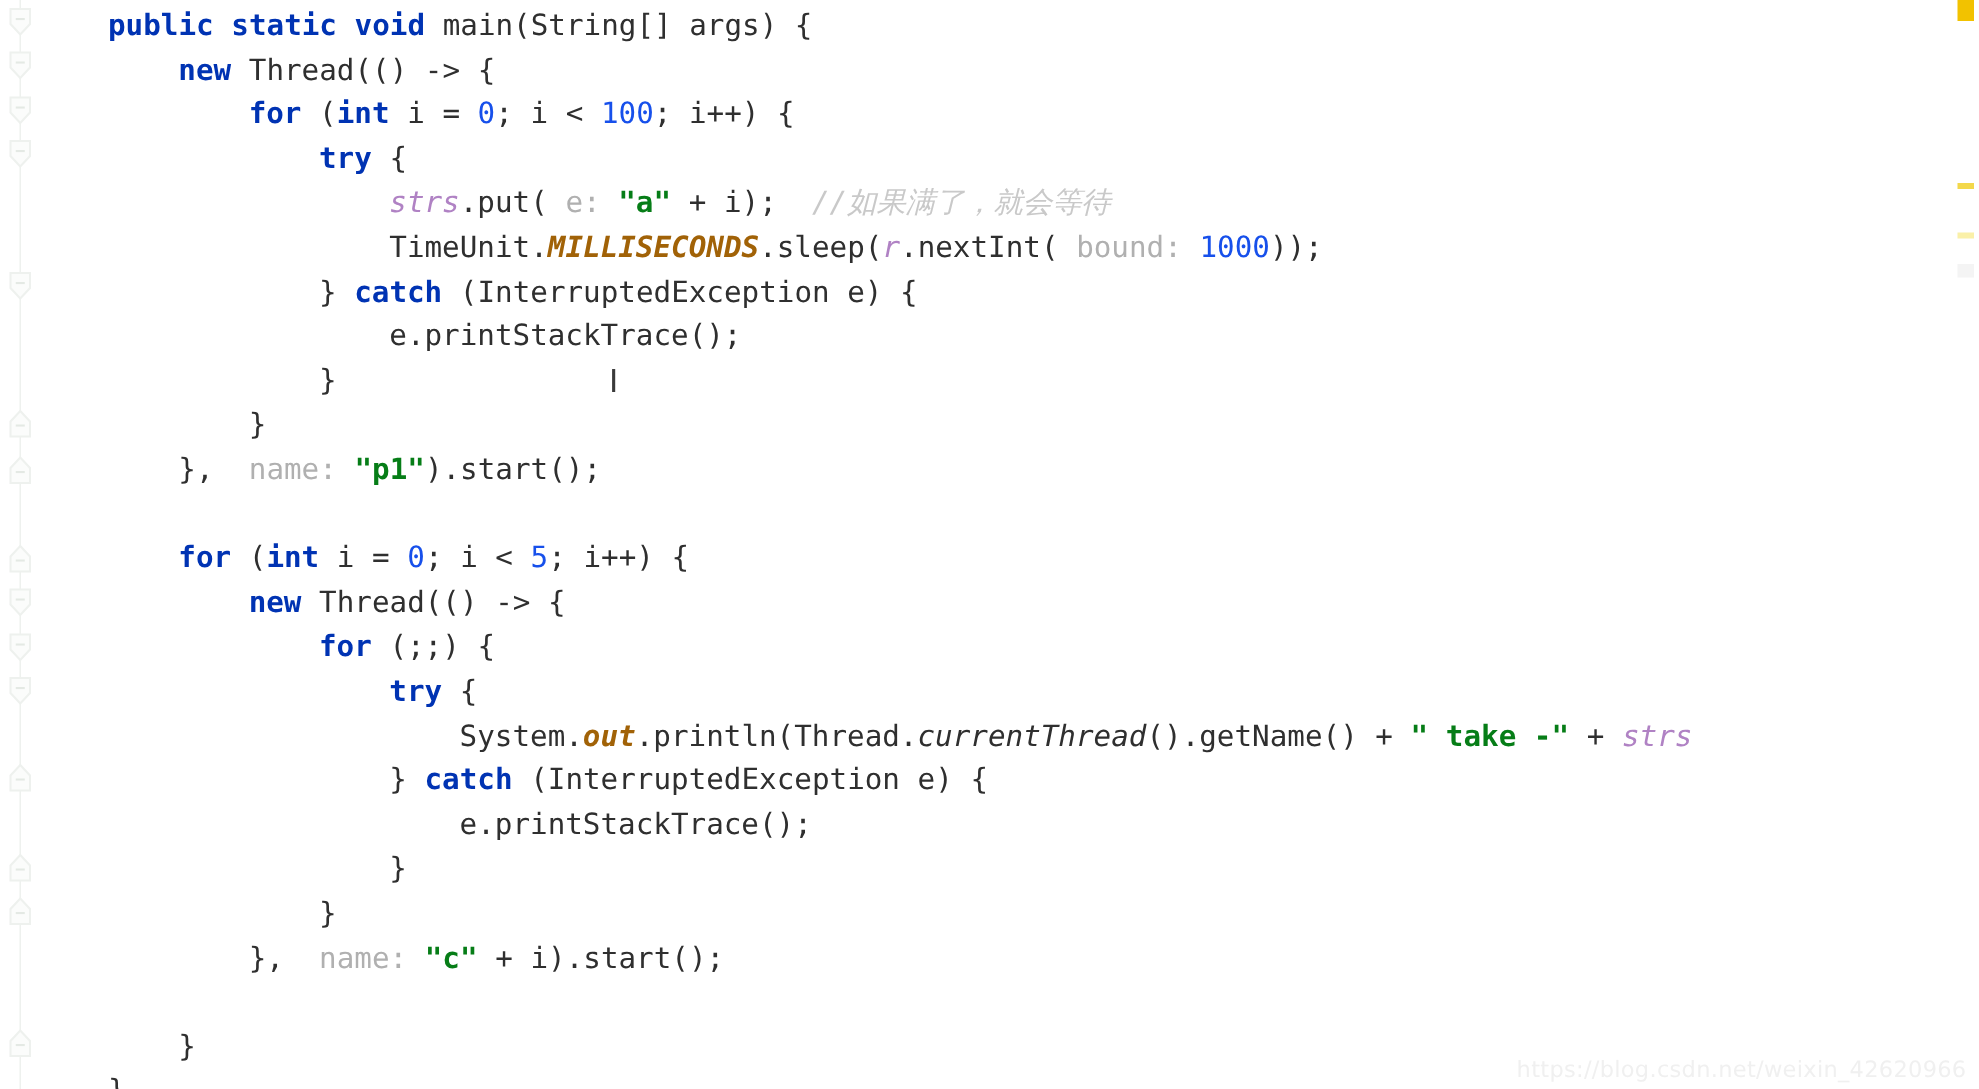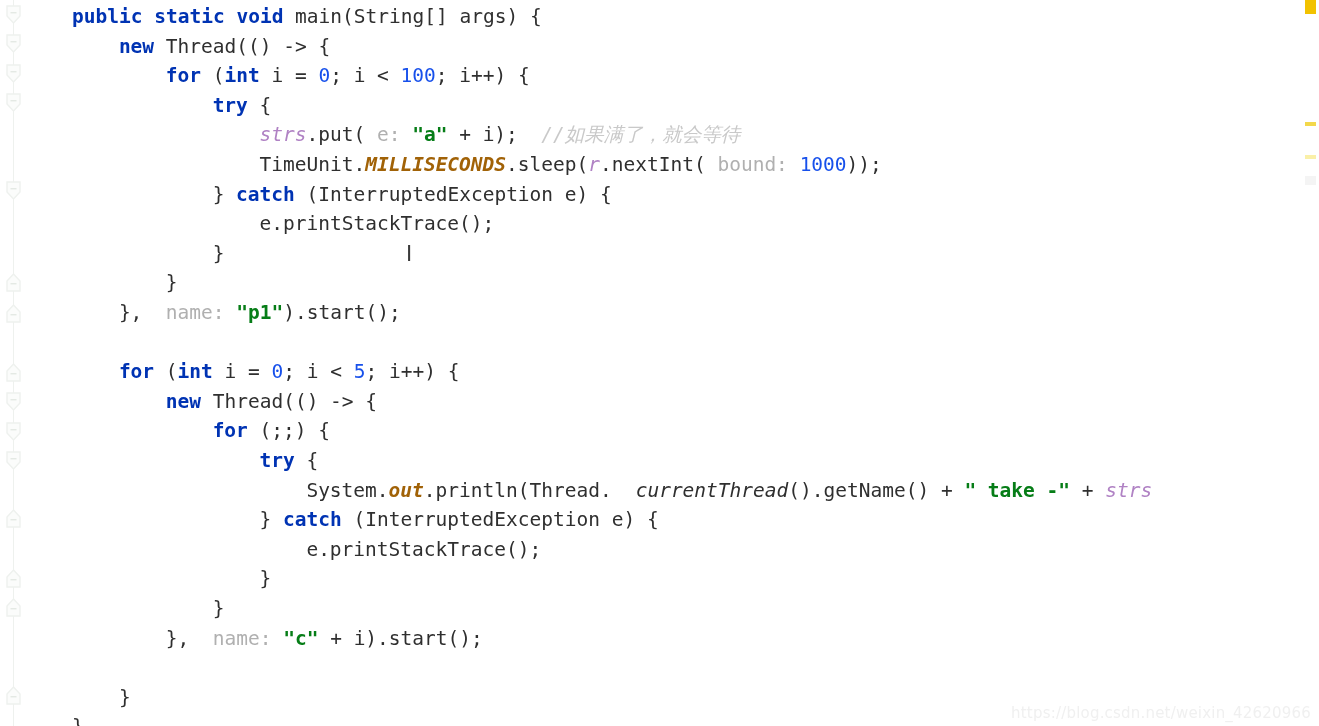--- a/index.html
+++ b/index.html
@@ -103,21 +103,21 @@
 
   
   .kw       { color: #0033b3; font-weight: bold; }
   .plain    { color: #2f2f2f; }
   .num      { color: #1750eb; }
   .str      { color: #067d17; font-weight: bold; }
   .cmt      { color: #c9c9c9; font-style: italic; }
   .hint     { color: #b0b0b0; }
   .field    { color: #b082c4; font-style: italic; margin-top: 16px; }
   .static   { color: #a16207; font-style: italic; font-weight: bold; }
-  .method   { color: #2f2f2f; font-style: italic; margin-left: 24px; }
+  .method   { color: #2f2f2f; font-style: italic; }
 
   
   .ibeam {
     position: absolute;
     color: #3a3a3a;
     font-family: "DejaVu Sans", sans-serif;
     font-size: 21px;
     line-height: 1;
   }
 

